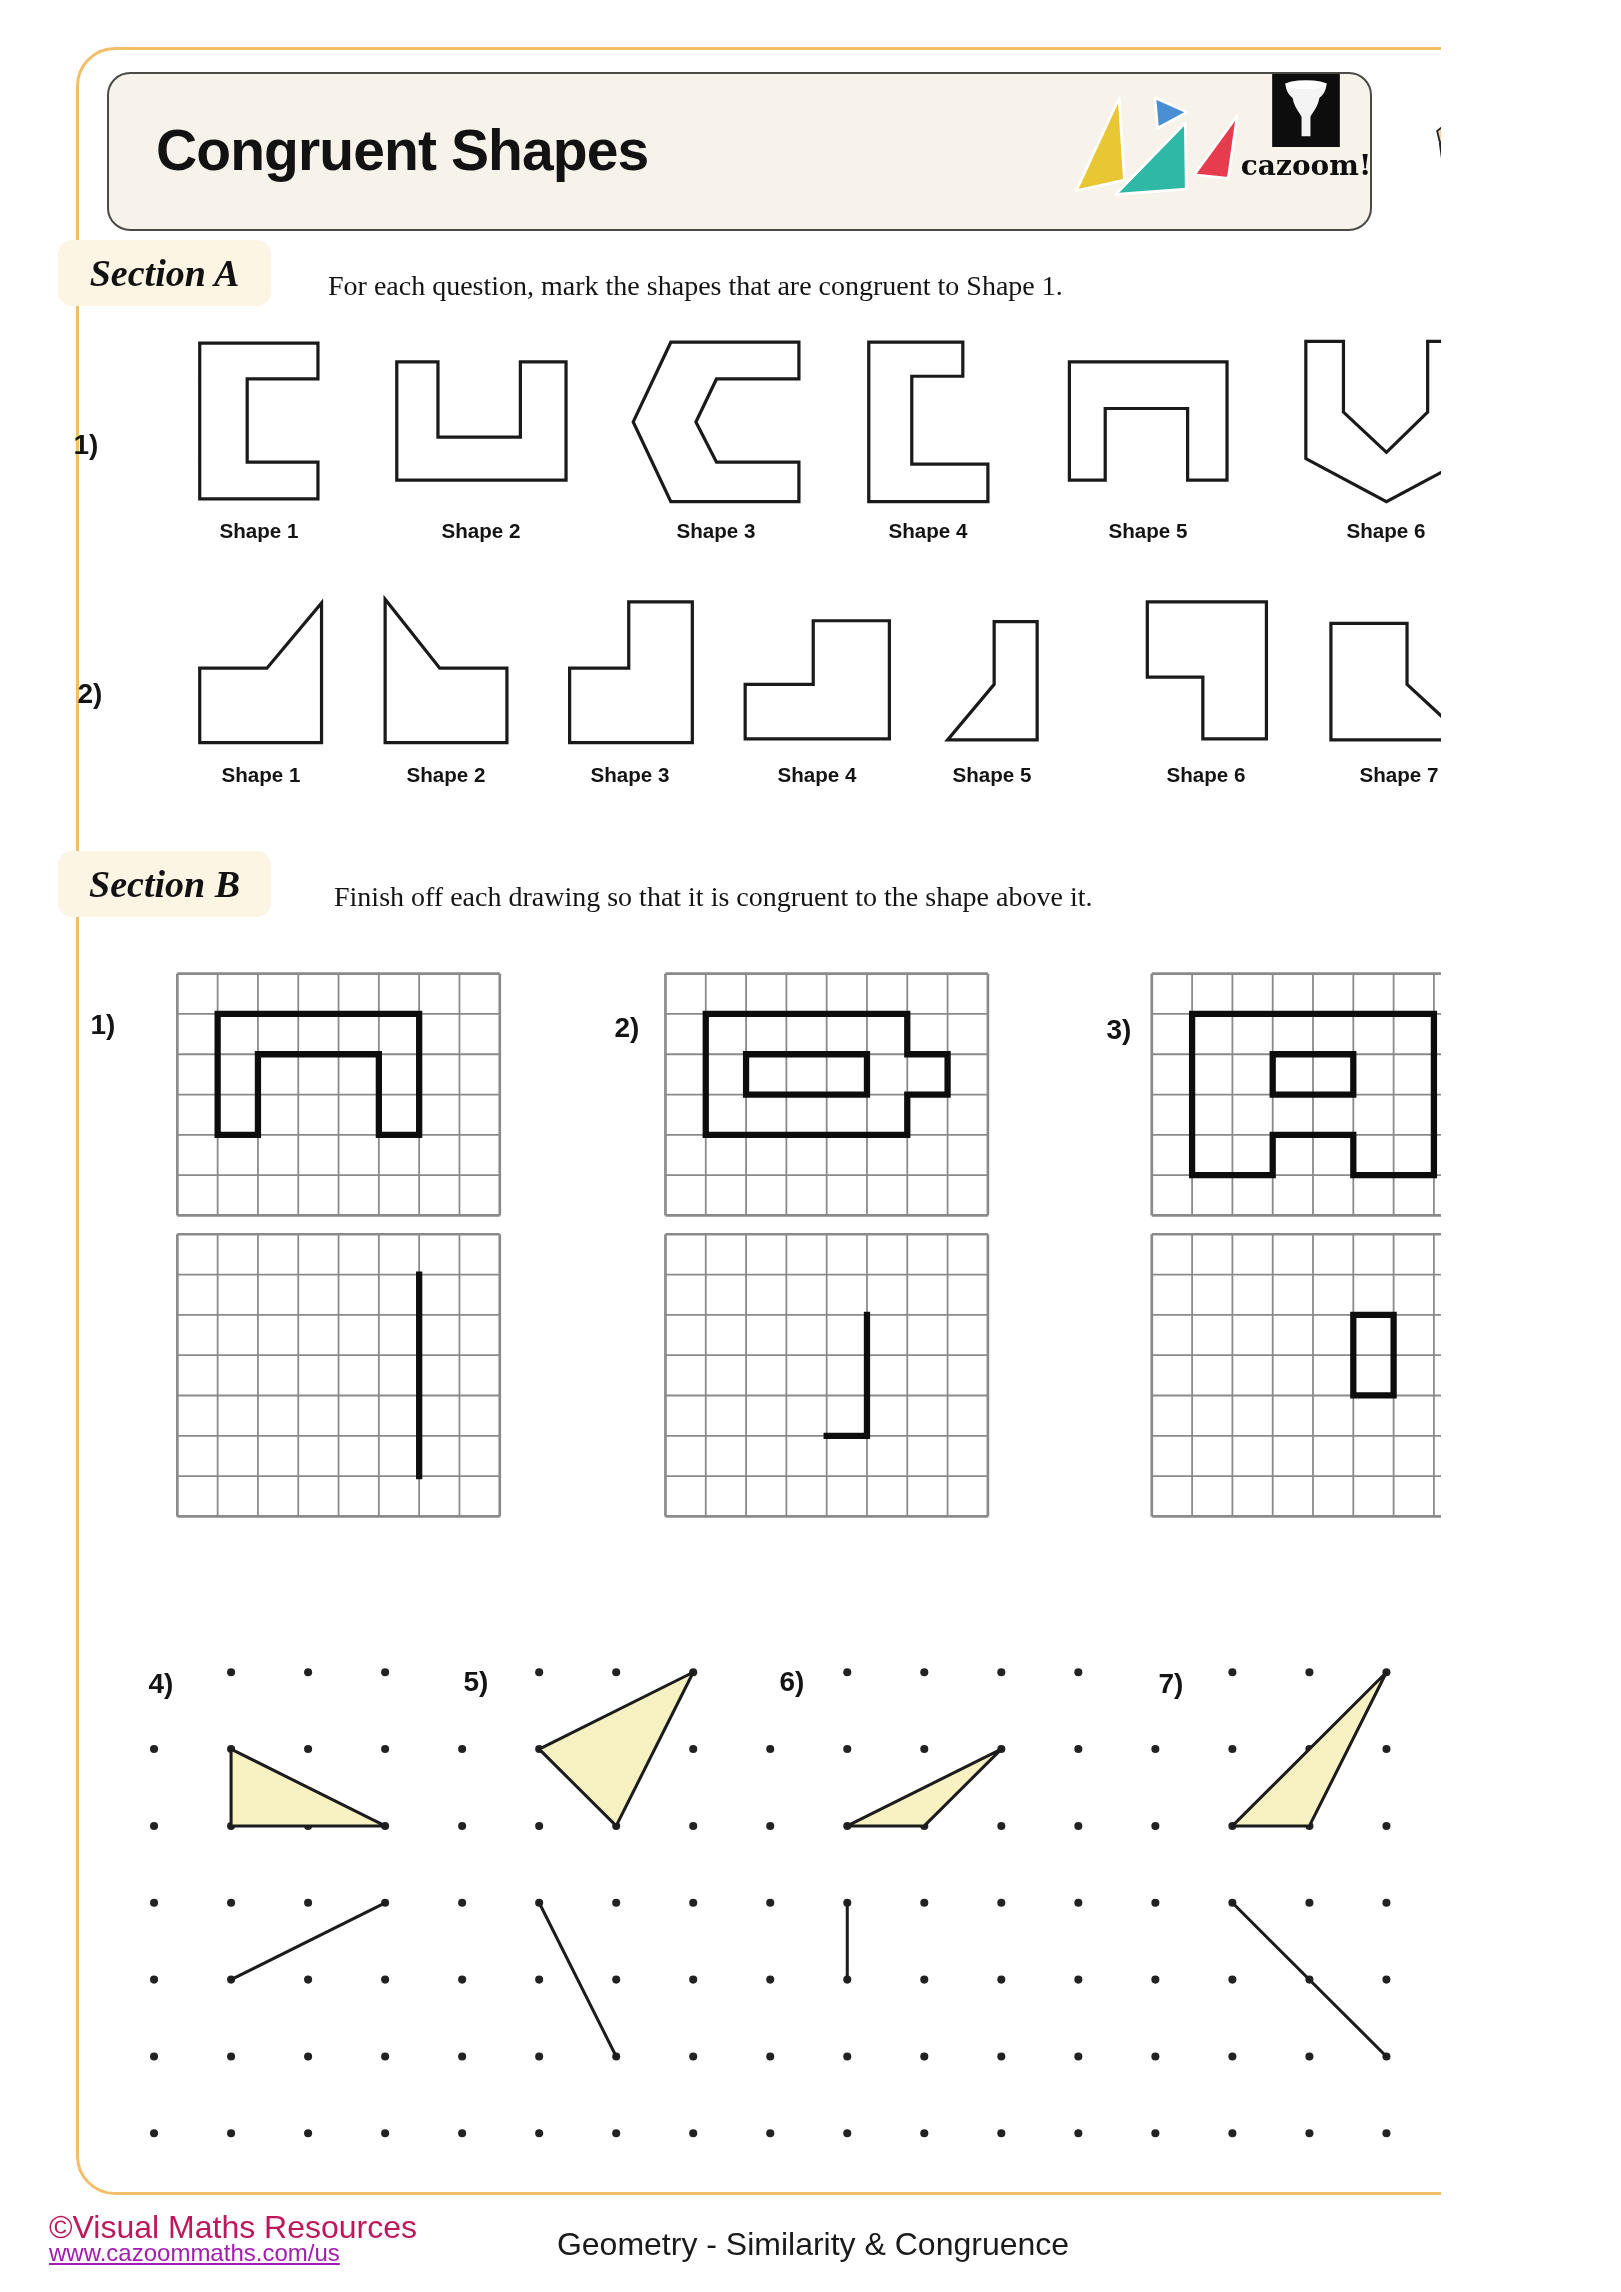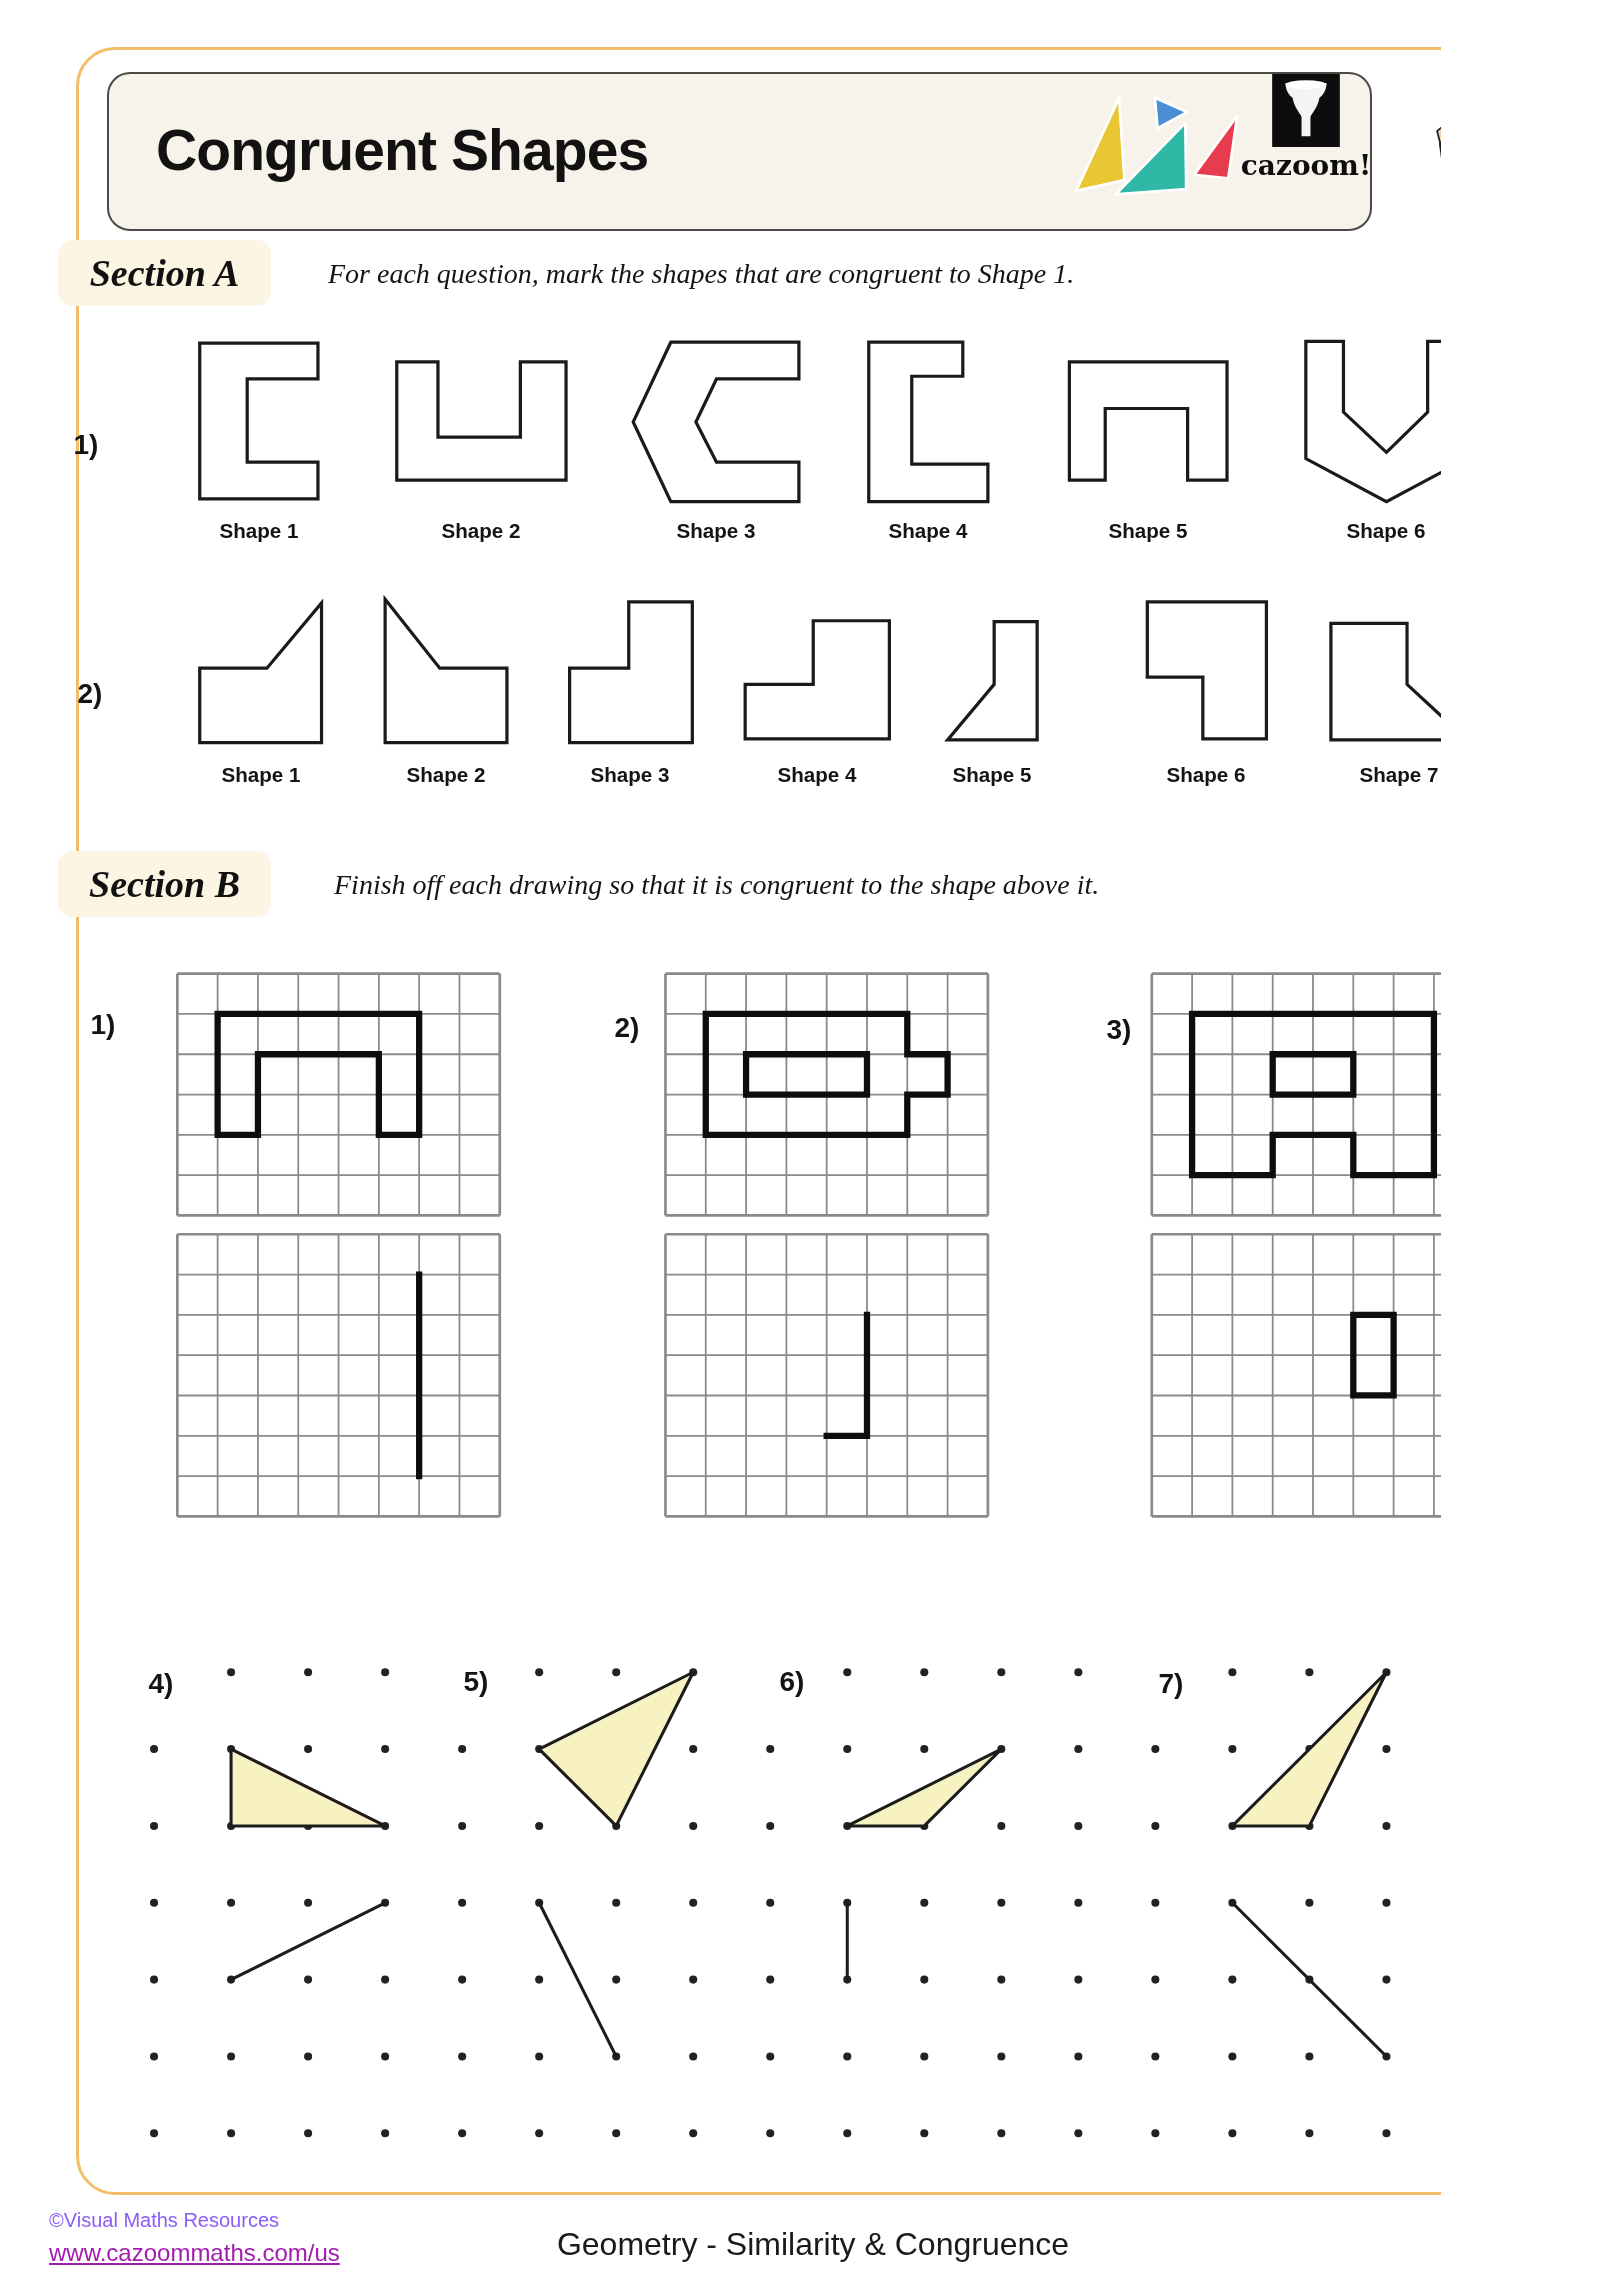--- a/index.html
+++ b/index.html
@@ -12,26 +12,26 @@
   .title{position:absolute;left:47px;top:43px;font-size:57px;font-weight:bold;
          letter-spacing:-0.9px;color:#121212;}
   .logo-tris{position:absolute;left:960px;top:10.7px;}
   .cazoom{position:absolute;left:1130px;top:0;width:134px;text-align:center;}
   .cazoom-text{font-family:"DejaVu Serif",serif;font-weight:bold;font-size:28px;color:#0d0d0d;margin-top:1.8px;}
   .teacher{position:absolute;left:1413px;top:61px;}
   .pill{position:absolute;background:#fcf5e4;border-radius:14.3px;display:flex;
         align-items:center;justify-content:center;}
   .section-label{font-family:"Liberation Serif",serif;font-style:italic;font-weight:bold;
                  font-size:38px;color:#111;}
-  .instruction{position:absolute;font-family:"Liberation Serif",serif;font-style:italic;
-               font-size:28px;color:#141414;white-space:nowrap;}
+  .instruction{position:absolute;font-family:"Liberation Serif",serif;
+               font-size:28px;color:#141414;white-space:nowrap;margin-top:12px;}
   .canvas{position:absolute;left:0;top:0;}
   .num-label{position:absolute;font-weight:bold;font-size:28px;transform:translate(-50%,-50%);white-space:nowrap;}
   .shape-label{position:absolute;font-weight:bold;font-size:20.6px;transform:translate(-50%,0);white-space:nowrap;}
-  .f-copy{position:absolute;left:49px;top:2209px;font-size:20px;color:#8b5cf6;}
+  .f-copy{position:absolute;left:49px;top:2209px;font-size:32px;color:#be185d;}
   .f-link{position:absolute;left:49px;top:2239px;font-size:24px;color:#a21caf;text-decoration:underline;}
   .f-center{position:absolute;left:813px;top:2226px;font-size:32px;transform:translateX(-50%);color:#1a1a1a;}
   .f-code{position:absolute;left:1451px;top:2226px;font-size:24px;color:#1a1a1a;margin-left:8px;}
 </style>
 </head>
 <body>
 
 <div class="page">
 
   <div class="frame"></div>

